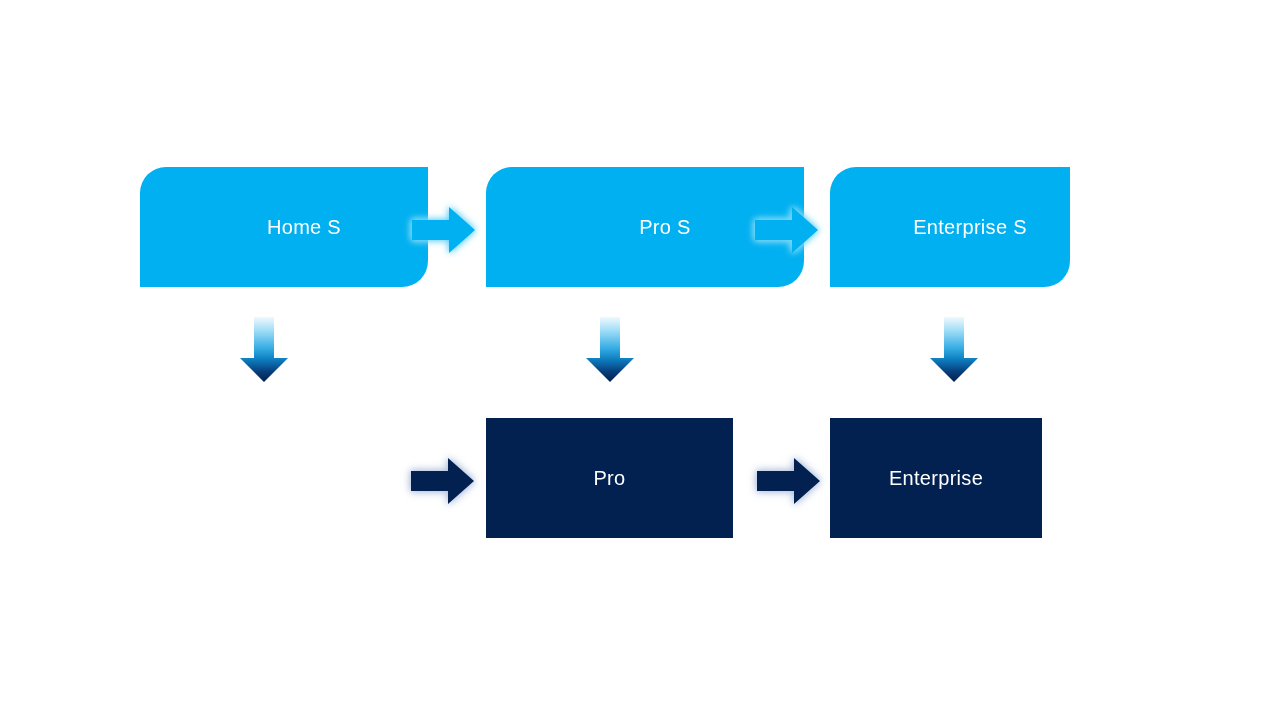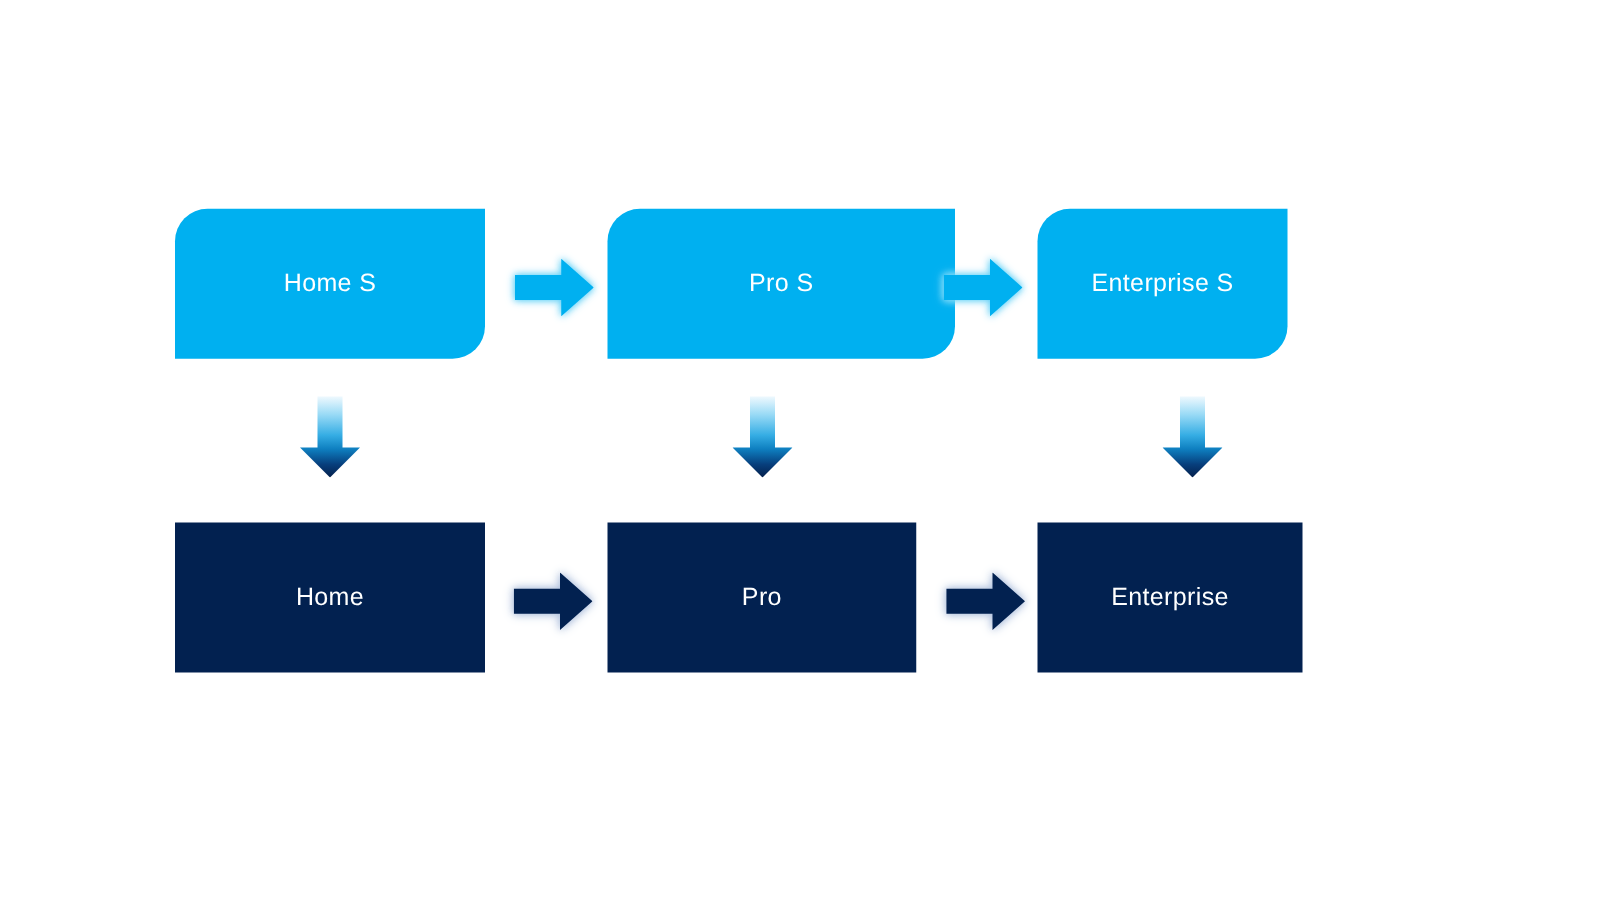--- a/index.html
+++ b/index.html
@@ -26,20 +26,21 @@
     color: #ffffff;
     font-size: 20px;
     font-weight: 400;
     letter-spacing: 0.3px;
     white-space: nowrap;
   }
   .box.top {
     top: 167px;
     background: #00B0F0;
     border-radius: 26px 0 26px 0; 
+    padding-left: 40px;
   }
   .box.bottom {
     top: 418px;
     background: #022150;
     border-radius: 0;
   }
   .arrow-right {
     position: absolute;
     width: 63px;
     height: 46px;
@@ -108,23 +109,20 @@
       <path d="M14 0 H34 V41 H48 L24 65 L0 41 H14 Z" fill="url(#downGrad)"></path>
     </svg>
   </div>
 
   <div class="arrow-down" style="left:930px;">
     <svg viewBox="0 0 48 65" aria-hidden="true">
       <path d="M14 0 H34 V41 H48 L24 65 L0 41 H14 Z" fill="url(#downGrad)"></path>
     </svg>
   </div>
 
-  <div class="box bottom" style="left:140px; width:248px;">
-    <span class="label">Home</span>
-  </div>
 
   <div class="box bottom" style="left:486px; width:247px;">
     <span class="label">Pro</span>
   </div>
 
   <div class="box bottom" style="left:830px; width:212px;">
     <span class="label">Enterprise</span>
   </div>
 
   <div class="arrow-right glow-dark" style="left:411px; top:458px;">

